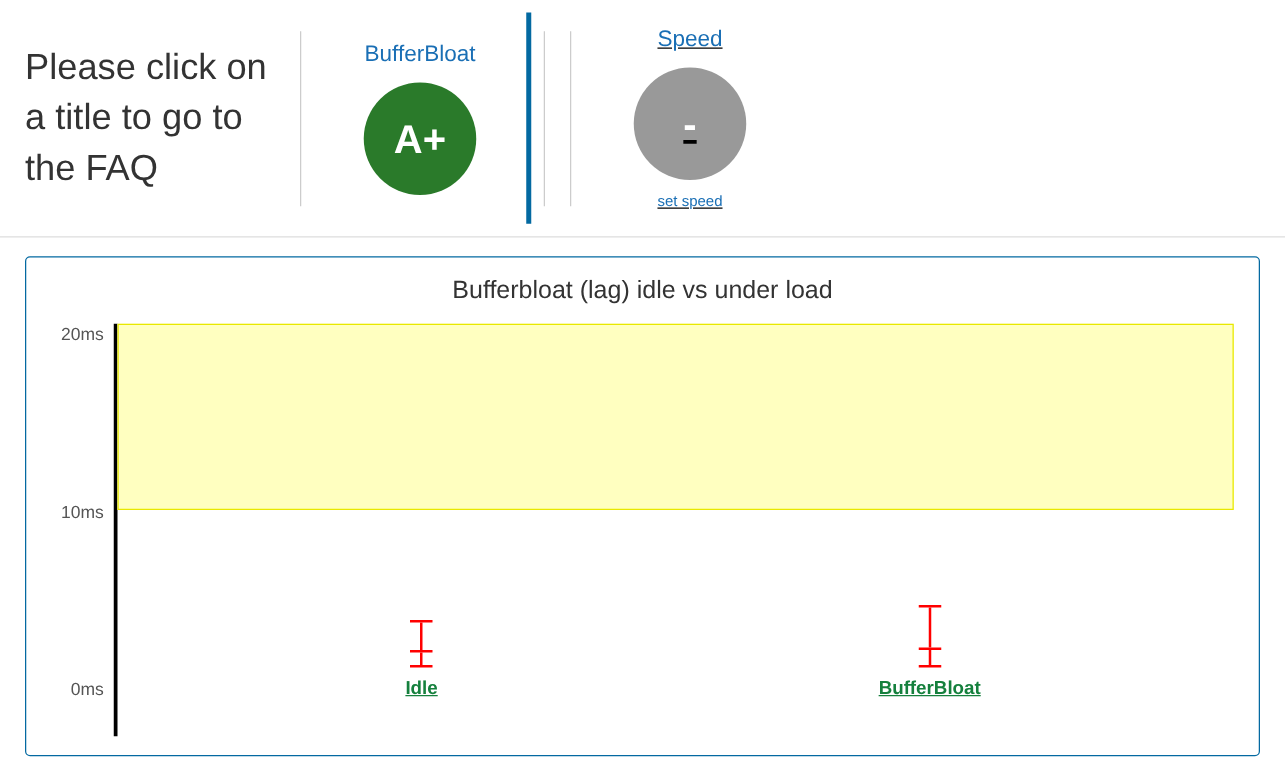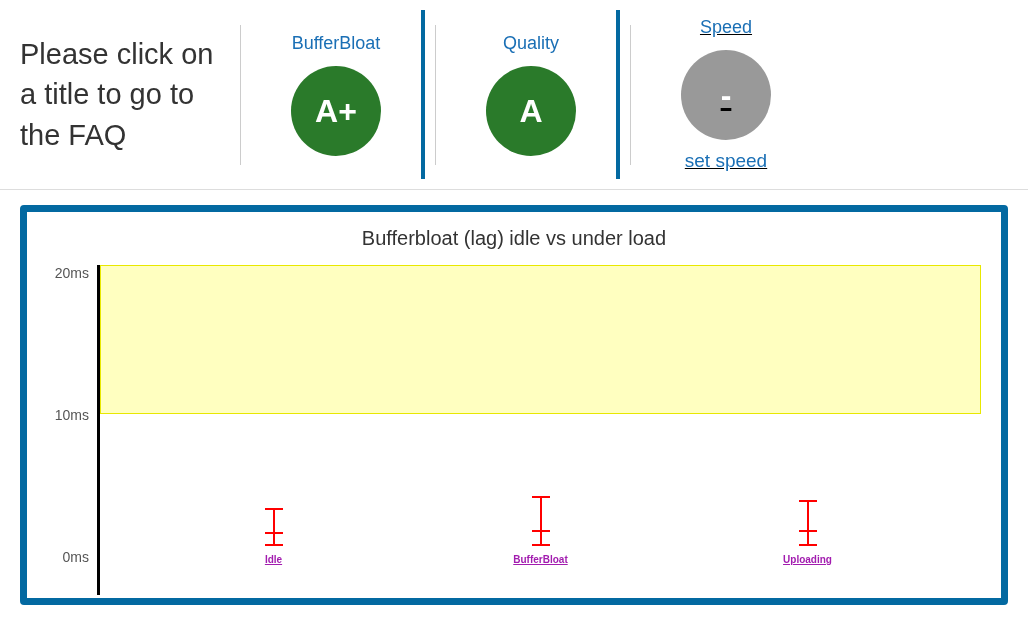--- a/index.html
+++ b/index.html
@@ -61,30 +61,30 @@
       color: white;
       font-size: 32px;
       font-weight: bold;
     }
 
     .grade-circle.green { background-color: #2a7a2a; }
     .grade-circle.gray { background-color: #999; }
 
     .set-speed {
       color: #1a6fb5;
-      font-size: 19px;
+      font-size: 12px;
       margin-top: 10px;
       cursor: pointer;
       text-decoration: none;
     }
 
     
     .chart-container {
       margin: 15px 20px;
-      border: 7px solid #0369a1;
+      border: 1px solid #0369a1;
       border-radius: 4px;
       padding: 15px 20px 20px 20px;
       height: 400px;
       position: relative;
     }
 
     .chart-title {
       text-align: center;
       font-size: 20px;
       color: #333;
@@ -149,22 +149,22 @@
       position: relative;
     }
 
     .bar {
       width: 120px;
       position: relative;
     }
 
     .x-label {
       margin-top: 8px;
-      font-size: 10px;
-      color: #a21caf;
+      font-size: 15px;
+      color: #15803d;
       font-weight: bold;
       text-decoration: underline;
       cursor: pointer;
     }
 
     .header-divider {
       width: 1px;
       height: 140px;
       background: #ccc;
       margin: 0 10px;
@@ -178,26 +178,20 @@
 
   <div class="header-divider"></div>
   <div class="grade-column">
     <a class="grade-title" href="#">BufferBloat</a>
     <div class="grade-circle green">
       <span>A+</span>
     </div>
   </div>
 
   <div class="header-divider"></div>
-  <div class="grade-column">
-    <a class="grade-title" href="#">Quality</a>
-    <div class="grade-circle green">
-      <span>A</span>
-    </div>
-  </div>
 
   <div class="header-divider"></div>
   <div class="grade-column">
     <a class="grade-title" href="#">Speed</a>
     <div class="grade-circle gray">
       <span>-</span>
     </div>
     <a class="set-speed" href="#">set speed</a>
   </div>
 </div>
@@ -242,30 +236,17 @@
               <div style="width:2px;height:32px;background:red;"></div>
               <div style="width:18px;height:2px;background:red;"></div>
               <div style="width:2px;height:12px;background:red;"></div>
               <div style="width:18px;height:2px;background:red;"></div>
             </div>
             <div class="bar" style="height:56%; background:#2196F3;"></div>
           </div>
           <span class="x-label">BufferBloat</span>
         </div>
 
-        <div class="bar-group">
-          <div style="position:relative; width:120px; height: 100%; display:flex; flex-direction:column; justify-content:flex-end;">
-            <div style="position:absolute; bottom: 62%; left:50%; transform:translateX(-50%); display:flex; flex-direction:column; align-items:center;">
-              <div style="width:18px;height:2px;background:red;"></div>
-              <div style="width:2px;height:28px;background:red;"></div>
-              <div style="width:18px;height:2px;background:red;"></div>
-              <div style="width:2px;height:12px;background:red;"></div>
-              <div style="width:18px;height:2px;background:red;"></div>
-            </div>
-            <div class="bar" style="height:62%; background:#E6A020;"></div>
-          </div>
-          <span class="x-label">Uploading</span>
-        </div>
 
       </div>
     </div>
   </div>
 </div>
 
 </body></html>

